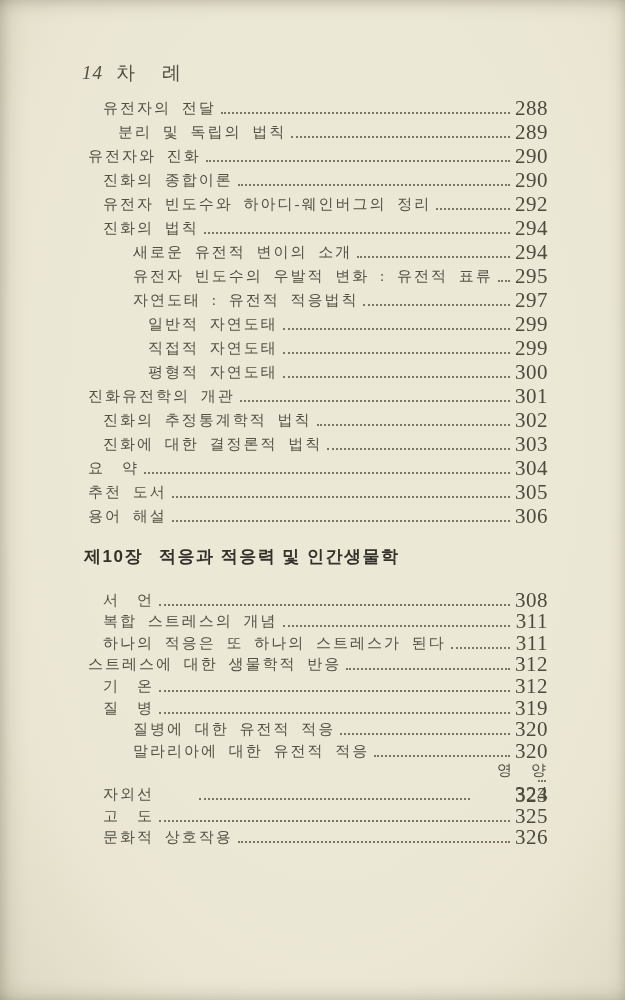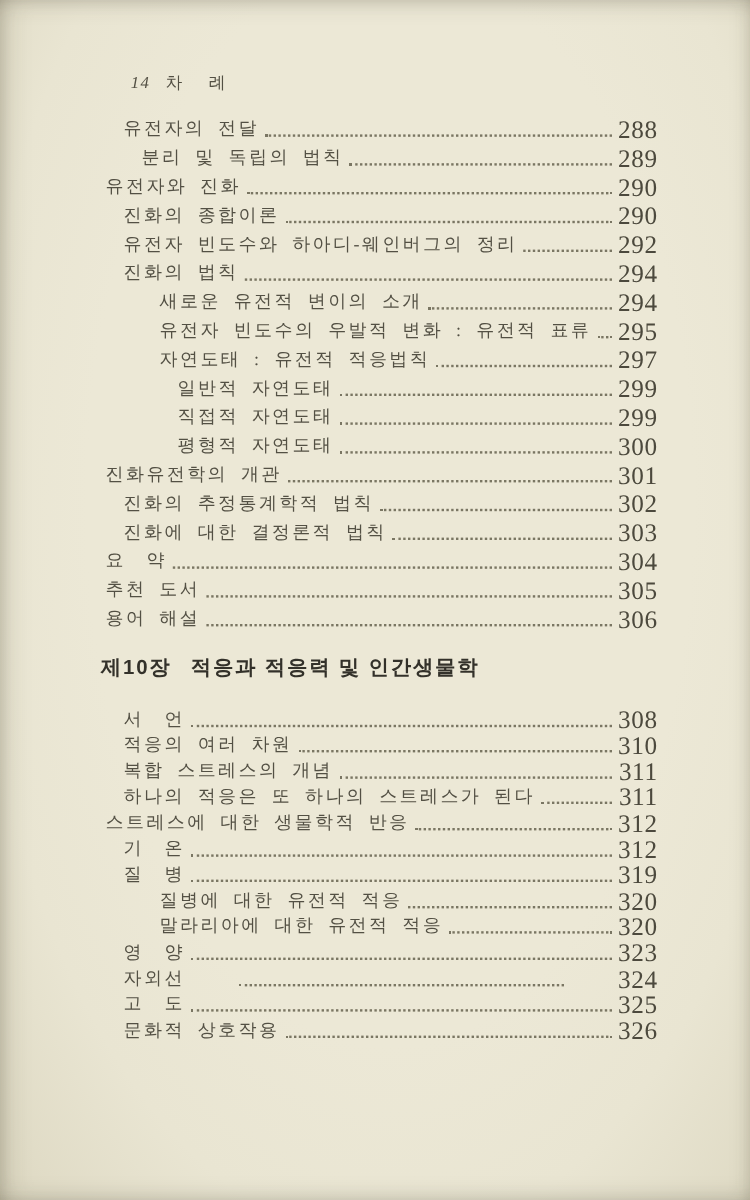--- a/index.html
+++ b/index.html
@@ -18,23 +18,23 @@
   .page{
     position:relative;width:625px;height:1000px;overflow:hidden;
     background:radial-gradient(ellipse at 52% 42%, #ece8d6 55%, var(--paper) 75%, var(--paper-edge) 100%);
     box-shadow:inset 14px 0 26px -16px rgba(60,55,35,.35),
                inset -10px 0 20px -14px rgba(60,55,35,.25),
                inset 0 12px 22px -14px rgba(60,55,35,.28),
                inset 0 -12px 22px -14px rgba(60,55,35,.22);
     color:var(--ink);
   }
   .running-head{
-    position:absolute;top:60px;left:109px;
-    display:flex;align-items:flex-end;
-    font-size:14px;color:var(--ink);
+    position:absolute;top:60px;left:82px;
+    display:flex;align-items:center;
+    font-size:19px;color:var(--ink);
   }
   .folio{font-style:italic;letter-spacing:1px;margin-right:13px;}
   .head-title{letter-spacing:4px;}
   .toc-block{
     position:absolute;left:88px;width:460px;
   }
   .toc-block.b1{top:94px;}
   .toc-block.b2{top:588px;}
   .toc-row{
     display:flex;align-items:flex-end;
@@ -173,25 +173,20 @@
   </div>
 
   <div class="toc-block b2">
 
   <div class="toc-row" style="padding-left: 15px;">
         <span class="toc-title">서　언</span>
         <span class="leader"></span>
         <span class="toc-page">308</span>
       </div>
       <div class="toc-row" style="padding-left: 15px;">
-        <span class="toc-title">적응의 여러 차원</span>
-        <span class="leader"></span>
-        <span class="toc-page">310</span>
-      </div>
-      <div class="toc-row" style="padding-left: 15px;">
         <span class="toc-title">복합 스트레스의 개념</span>
         <span class="leader"></span>
         <span class="toc-page">311</span>
       </div>
       <div class="toc-row" style="padding-left: 15px;">
         <span class="toc-title">하나의 적응은 또 하나의 스트레스가 된다</span>
         <span class="leader"></span>
         <span class="toc-page">311</span>
       </div>
       <div class="toc-row" style="padding-left: 0px;">
@@ -212,21 +207,21 @@
       <div class="toc-row" style="padding-left: 45px;">
         <span class="toc-title">질병에 대한 유전적 적응</span>
         <span class="leader"></span>
         <span class="toc-page">320</span>
       </div>
       <div class="toc-row" style="padding-left: 45px;">
         <span class="toc-title">말라리아에 대한 유전적 적응</span>
         <span class="leader"></span>
         <span class="toc-page">320</span>
       </div>
-      <div class="toc-row" style="padding-left: 15px;">
+      <div class="toc-row" style="padding-left: 15px; flex-direction: column;">
         <span class="toc-title">영　양</span>
         <span class="leader"></span>
         <span class="toc-page">323</span>
       </div>
       <div class="toc-row" style="padding-left: 15px; gap: 40px;">
         <span class="toc-title">자외선</span>
         <span class="leader"></span>
         <span class="toc-page">324</span>
       </div>
       <div class="toc-row" style="padding-left: 15px;">

